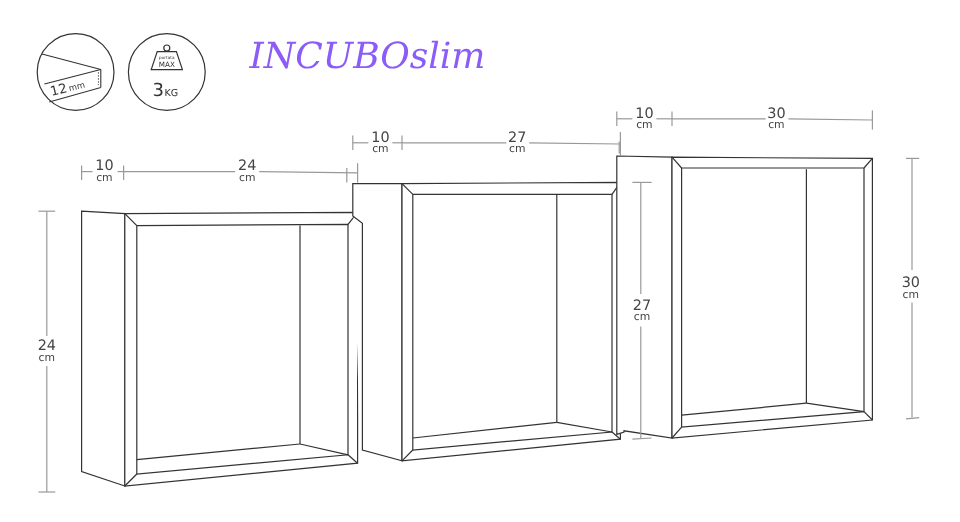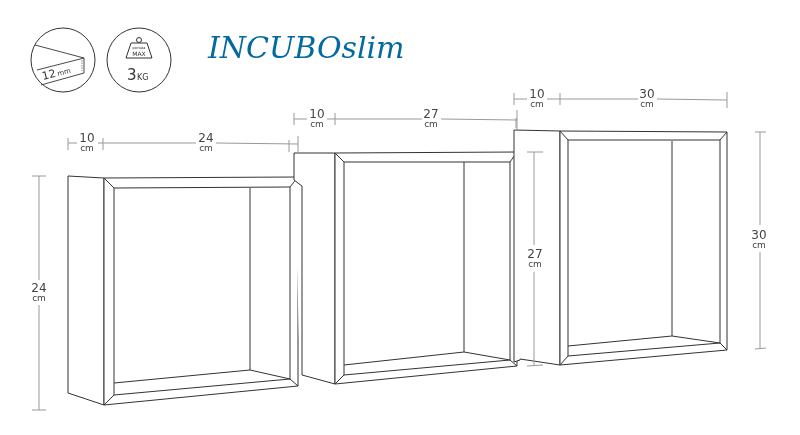--- a/index.html
+++ b/index.html
@@ -1,21 +1,21 @@
 <!DOCTYPE html>
 <html><head>
   <meta charset="utf-8">
   <style>
     html, body { margin: 0; padding: 0; background: #ffffff; }
     body { width: 800px; height: 435px; position: relative; overflow: hidden; font-family: "DejaVu Sans", sans-serif; }
     #stage { position: absolute; left: 0; top: 0; width: 800px; height: 435px; }
     .title {
       position: absolute; left: 208px; top: 30px;
       font-family: "DejaVu Serif", serif; font-style: italic;
-      font-size: 30px; color: #0369a1; letter-spacing: 0px; white-space: nowrap;
+      font-size: 30px; color: #8b5cf6; letter-spacing: 0px; white-space: nowrap;
     }
     svg text { font-family: "DejaVu Sans", sans-serif; fill: #444; }
     .dim-num { font-size: 12px; }
     .dim-unit { font-size: 9px; }
     .badge-text { font-family: "DejaVu Sans", sans-serif; fill: #333; }
   </style>
 </head>
 <body>
 
 <div id="stage">

